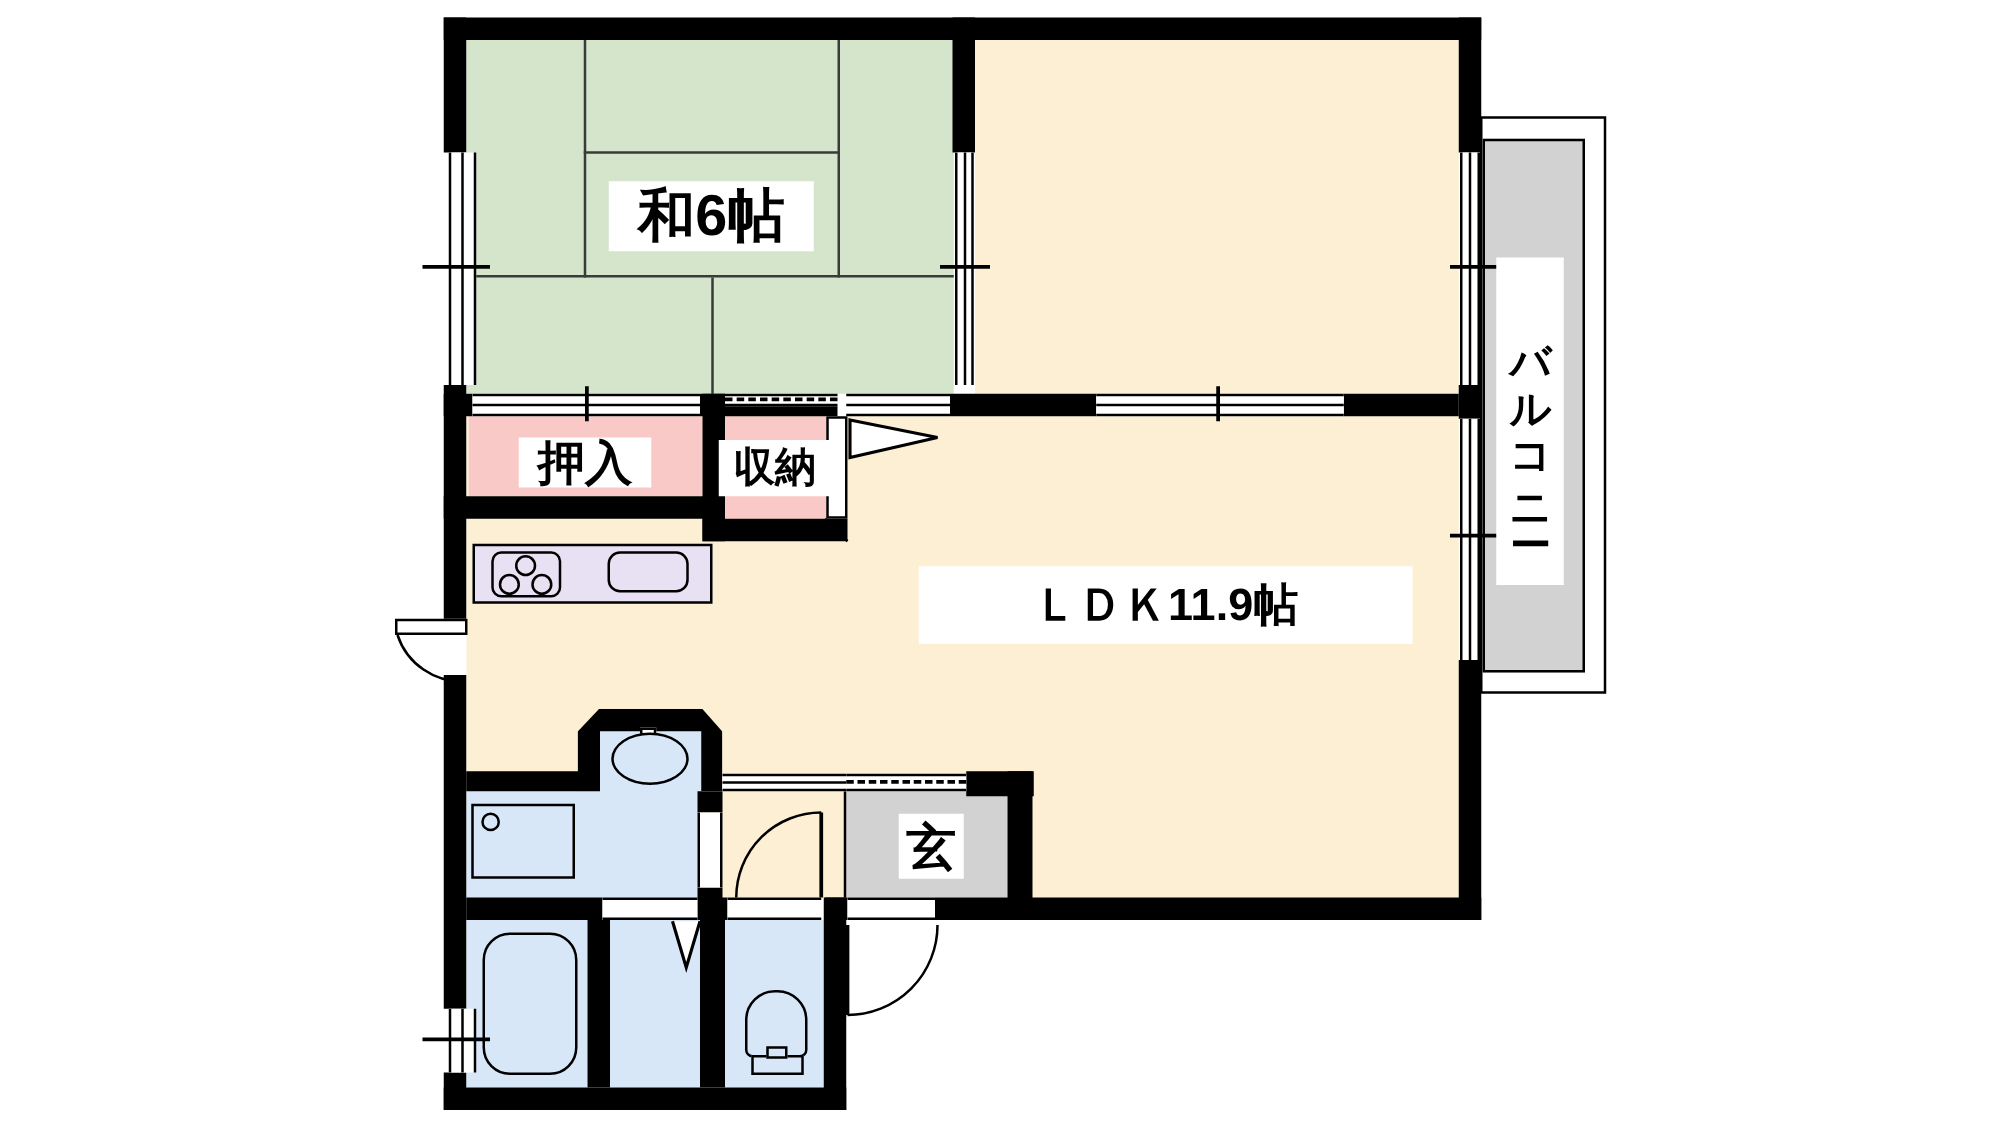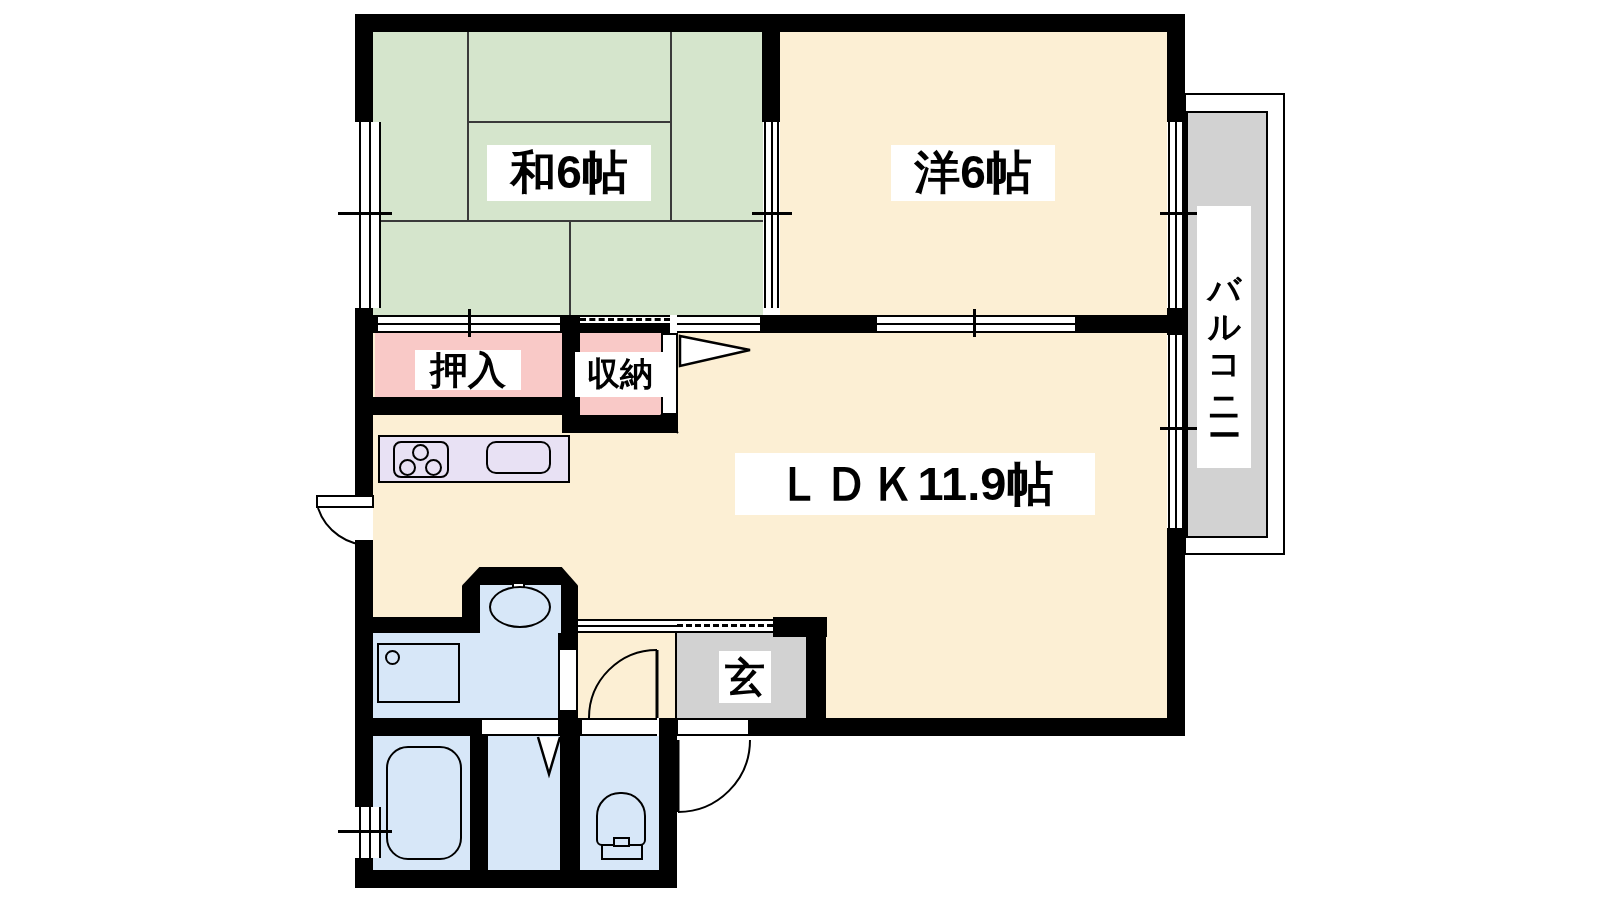--- a/index.html
+++ b/index.html
@@ -157,20 +157,19 @@
     <path d="M 657 650 A 68 68 0 0 0 589 718" fill="none" stroke="#000" stroke-width="2"></path>
     <path d="M 678 740 L 678 812" fill="none" stroke="#000" stroke-width="3"></path>
     <path d="M 678 812 A 72 72 0 0 0 750 740" fill="none" stroke="#000" stroke-width="2"></path>
     <path d="M 538 737 L 549 774 L 560 737" fill="#fff" stroke="#000" stroke-width="2.5"></path>
     <path d="M 680 336 L 750 350 L 680 366 Z" fill="#fff" stroke="#000" stroke-width="2.5"></path>
     <path d="M 660 415 L 678 433" fill="none" stroke="#000" stroke-width="2"></path>
     <path d="M 806 636 L 826 618" fill="none" stroke="#000" stroke-width="2"></path>
   </svg>
 
   <div class="lbl z6" style="left:487px;top:145px;width:164px;height:56px;font-size:46px;">和6帖</div>
-  <div class="lbl z6" style="left:891px;top:145px;width:164px;height:56px;font-size:46px;">洋6帖</div>
-  <div class="lbl z6" style="left:735px;top:453px;width:360px;height:62px;font-size:47px;">ＬＤＫ11.9帖</div>
+  <div class="lbl z6" style="left:735px;top:453px;width:395px;height:62px;font-size:36px;">ＬＤＫ11.9帖</div>
   <div class="lbl z6" style="left:415px;top:350px;width:106px;height:40px;font-size:38px;">押入</div>
   <div class="lbl z6" style="left:575px;top:352px;width:90px;height:45px;font-size:33px;">収納</div>
   <div class="lbl z6" style="left:719px;top:651px;width:52px;height:52px;font-size:40px;">玄</div>
   <div class="lbl vert z6" style="left:1197px;top:206px;width:54px;height:262px;font-size:33px;letter-spacing:4px;">バルコニー</div>
 
 </div>
 
 </body></html>

